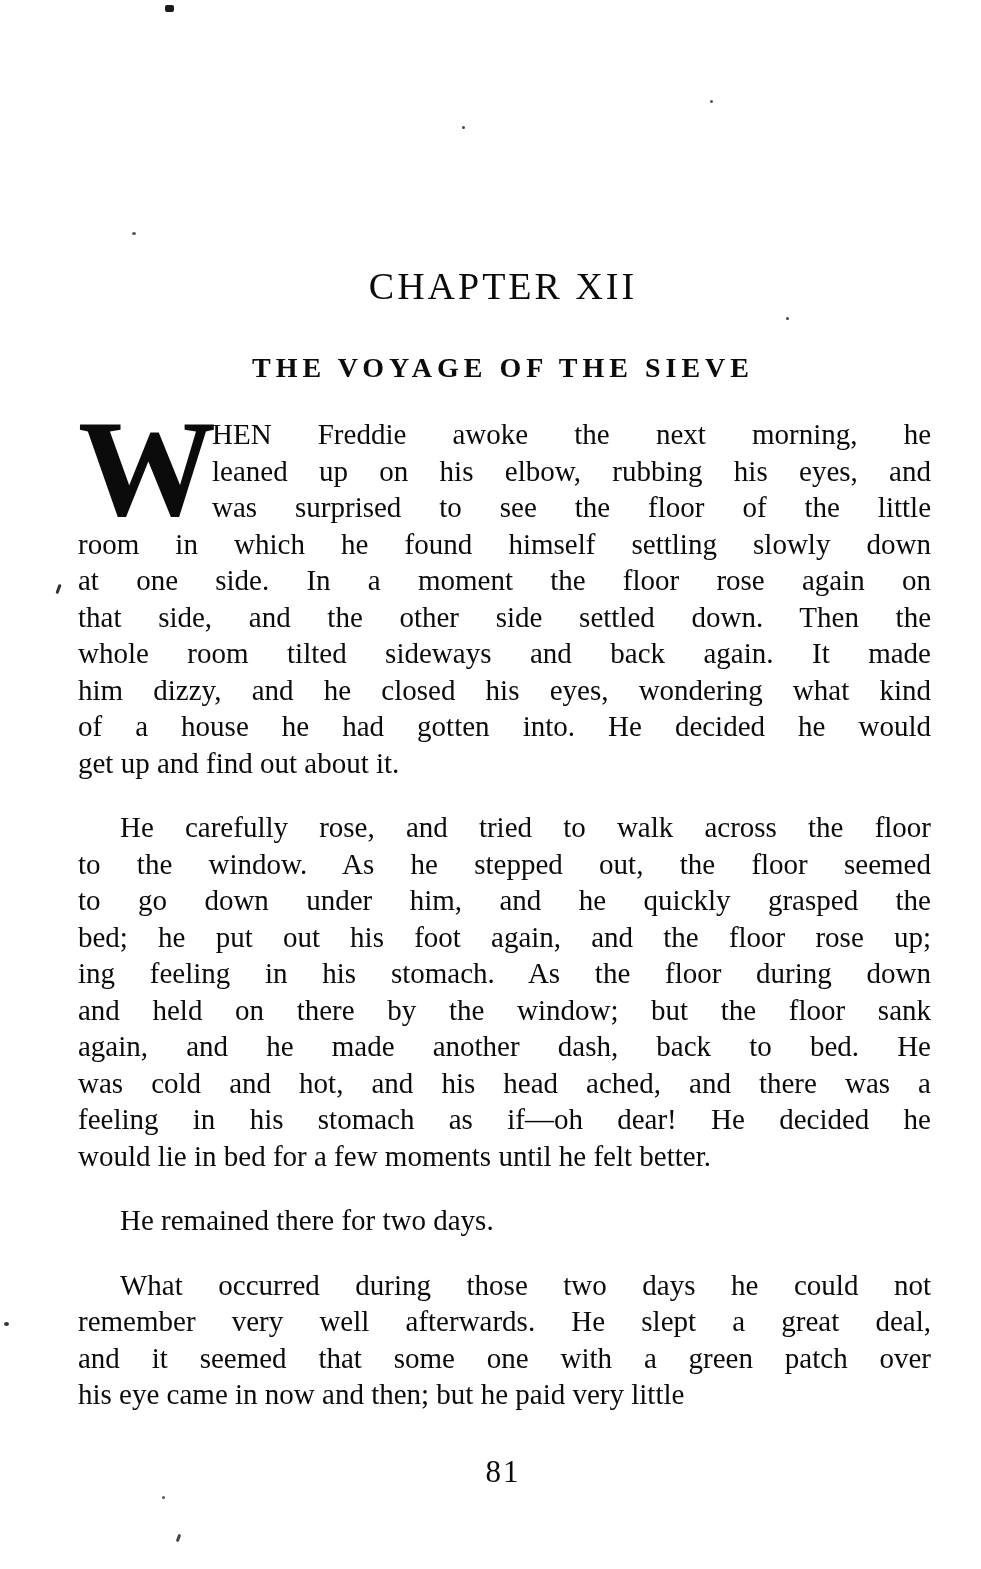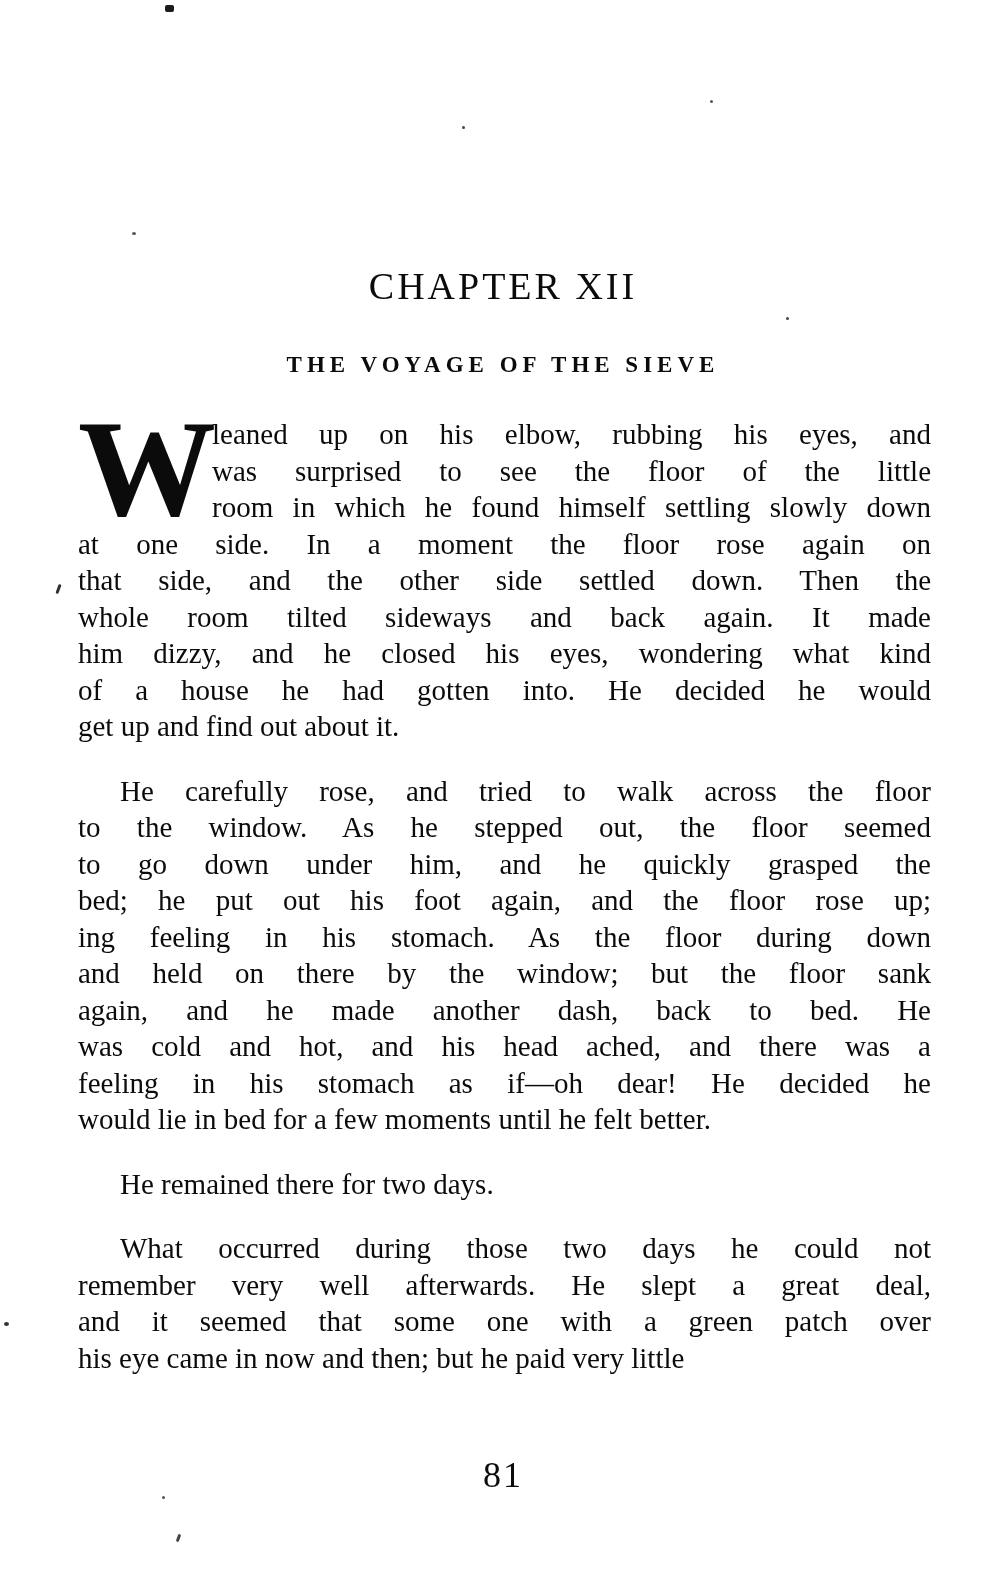--- a/index.html
+++ b/index.html
@@ -19,21 +19,21 @@
     top: 264px; left: 75px; width: 856px;
     text-align: center;
     font-size: 38px;
     letter-spacing: 3px;
     white-space: nowrap;
   }
   .section-title {
     position: absolute;
     top: 352px; left: 75px; width: 856px;
     text-align: center;
-    font-size: 23px;
+    font-size: 28px;
     font-weight: bold;
     letter-spacing: 5px;
     white-space: nowrap;
   }
   .body-text {
     position: absolute;
     top: 416px; left: 78px; width: 853px;
     font-size: 29px;
     line-height: 36.5px;
   }
@@ -53,21 +53,21 @@
     font-size: 138px;
     line-height: 98px;
     font-weight: bold;
     letter-spacing: -4px;
     overflow: visible;
   }
   .page-number {
     position: absolute;
     top: 1454px; left: 75px; width: 856px;
     text-align: center;
-    font-size: 36px;
+    font-size: 31px;
     letter-spacing: 2px;
   }
   .speck {
     position: absolute;
     background: #1a1a1a;
     border-radius: 50%;
   }
   .speck.blob { border-radius: 2px; }
   .speck.tick { border-radius: 2px; transform: rotate(20deg); }
 </style>
@@ -76,20 +76,21 @@
 
 <div class="page">
 
   <div class="chapter-title">CHAPTER XII</div>
   <div class="section-title">THE VOYAGE OF THE SIEVE</div>
 
   <div class="body-text">
 
     <div class="para">
       <span class="dropcap">W</span>
+      <div class="line">HEN Freddie awoke the next morning, he</div>
       <div class="line">leaned up on his elbow, rubbing his eyes, and</div>
       <div class="line">was surprised to see the floor of the little</div>
       <div class="line">room in which he found himself settling slowly down</div>
       <div class="line">at one side.  In a moment the floor rose again on</div>
       <div class="line">that side, and the other side settled down.  Then the</div>
       <div class="line">whole room tilted sideways and back again.  It made</div>
       <div class="line">him dizzy, and he closed his eyes, wondering what kind</div>
       <div class="line">of a house he had gotten into.  He decided he would</div>
       <div class="line last">get up and find out about it.</div>
     </div>

